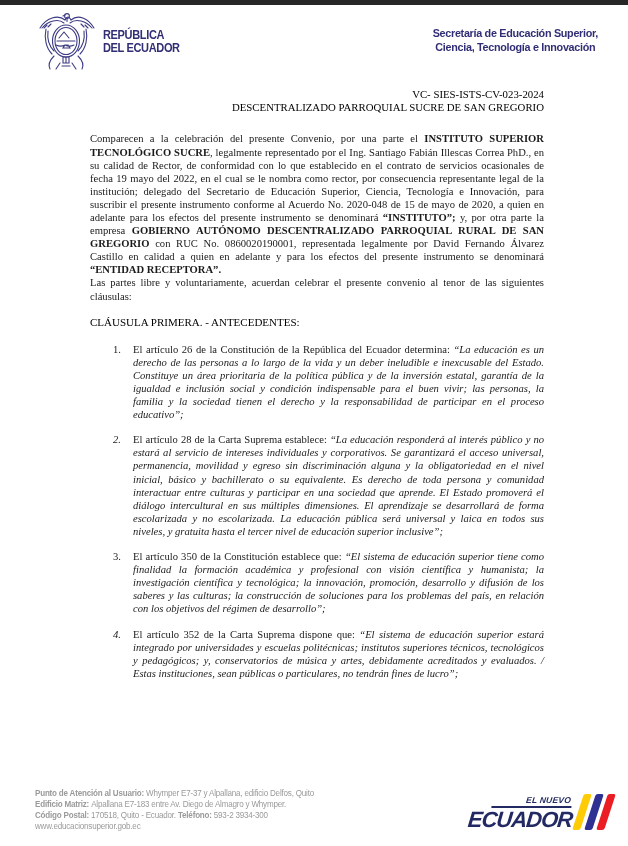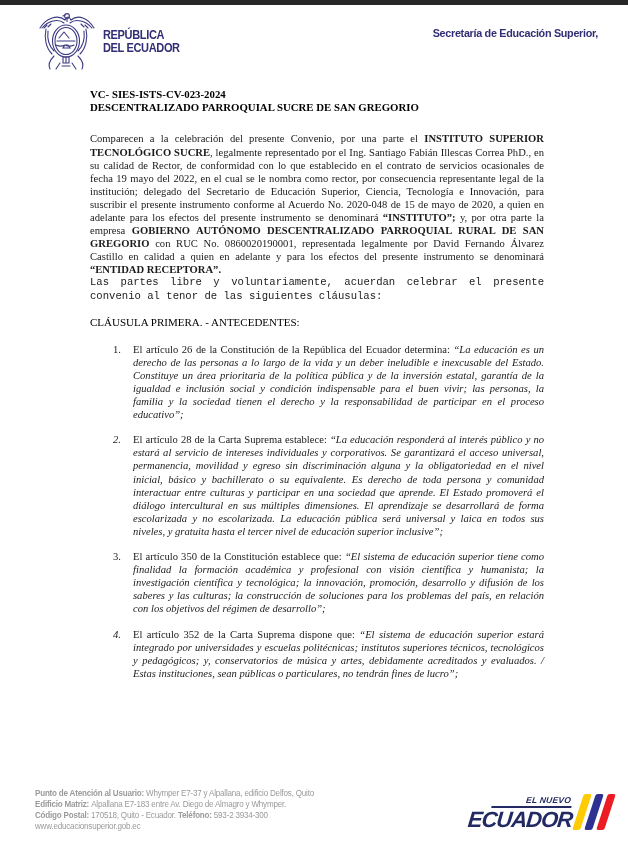--- a/index.html
+++ b/index.html
@@ -37,25 +37,25 @@
     font-weight:bold; font-size:10.8px; line-height:1.28;
     letter-spacing:-0.3px;
     color:#312e75;
   }
   
   .doc {
     position:absolute; top:88px; left:90px; width:454px;
     font-size:10.6px; line-height:13.1px;
   }
   .title-block {
-    text-align:left; font-weight:bold; font-size:10.8px; line-height:13.2px;
+    text-align:right; font-weight:normal; font-size:10.8px; line-height:13.2px;
     color:#000;
   }
   .intro { margin-top:18px; text-align:justify; }
-  .agree { text-align:justify;font-family:Liberation Mono, monospace; }
+  .agree { text-align:justify; }
   .clause-heading {
     margin-top:13px;
     font-weight:normal; font-size:11px; color:#000;
   }
   .antecedents { margin-top:14px; list-style:none; }
   .antecedents .li {
     position:relative;
     padding-left:43px;
     text-align:justify;
     margin-bottom:12px;
@@ -128,20 +128,21 @@
       <path d="M29 49 h6 v6 h-6 z M32 49 v6 M26 55 l-4 6 M38 55 l4 6 M28 58 h8"></path>
       <path d="M20 48 c-4 4, -6 9, -4 13 M44 48 c4 4, 6 9, 4 13"></path>
     </svg>
     <div class="brand-name">
       <div>REPÚBLICA</div>
       <div>DEL ECUADOR</div>
     </div>
   </div>
   <div class="brand-right">
     <div>Secretaría de Educación Superior,</div>
+    <div>Ciencia, Tecnología e Innovación</div>
   </div>
 
   <div class="doc">
     <div class="title-block">
       <div>VC- SIES-ISTS-CV-023-2024</div>
       <div>DESCENTRALIZADO PARROQUIAL SUCRE DE SAN GREGORIO</div>
     </div>
 
     <p class="intro"><span>Comparecen a la celebración del presente Convenio, por una parte el </span><span style="font-weight: bold;">INSTITUTO SUPERIOR TECNOLÓGICO SUCRE</span><span>, legalmente representado por el Ing. Santiago Fabián Illescas Correa PhD., en su calidad de Rector, de conformidad con lo que establecido en el contrato de servicios ocasionales de fecha 19 mayo del 2022, en el cual se le nombra como rector, por consecuencia representante legal de la institución; delegado del Secretario de Educación Superior, Ciencia, Tecnología e Innovación, para suscribir el presente instrumento conforme al Acuerdo No. 2020-048 de 15 de mayo de 2020, a quien en adelante para los efectos del presente instrumento se denominará </span><span style="font-weight: bold;">“INSTITUTO”;</span><span> y, por otra parte la empresa </span><span style="font-weight: bold;">GOBIERNO AUTÓNOMO DESCENTRALIZADO PARROQUIAL RURAL DE SAN GREGORIO</span><span> con RUC No. 0860020190001, representada legalmente por David Fernando Álvarez Castillo en calidad a quien en adelante y para los efectos del presente instrumento se denominará </span><span style="font-weight: bold;">“ENTIDAD RECEPTORA”.</span></p>
     <p class="agree">Las partes libre y voluntariamente, acuerdan celebrar el presente convenio al tenor de las siguientes cláusulas:</p>

